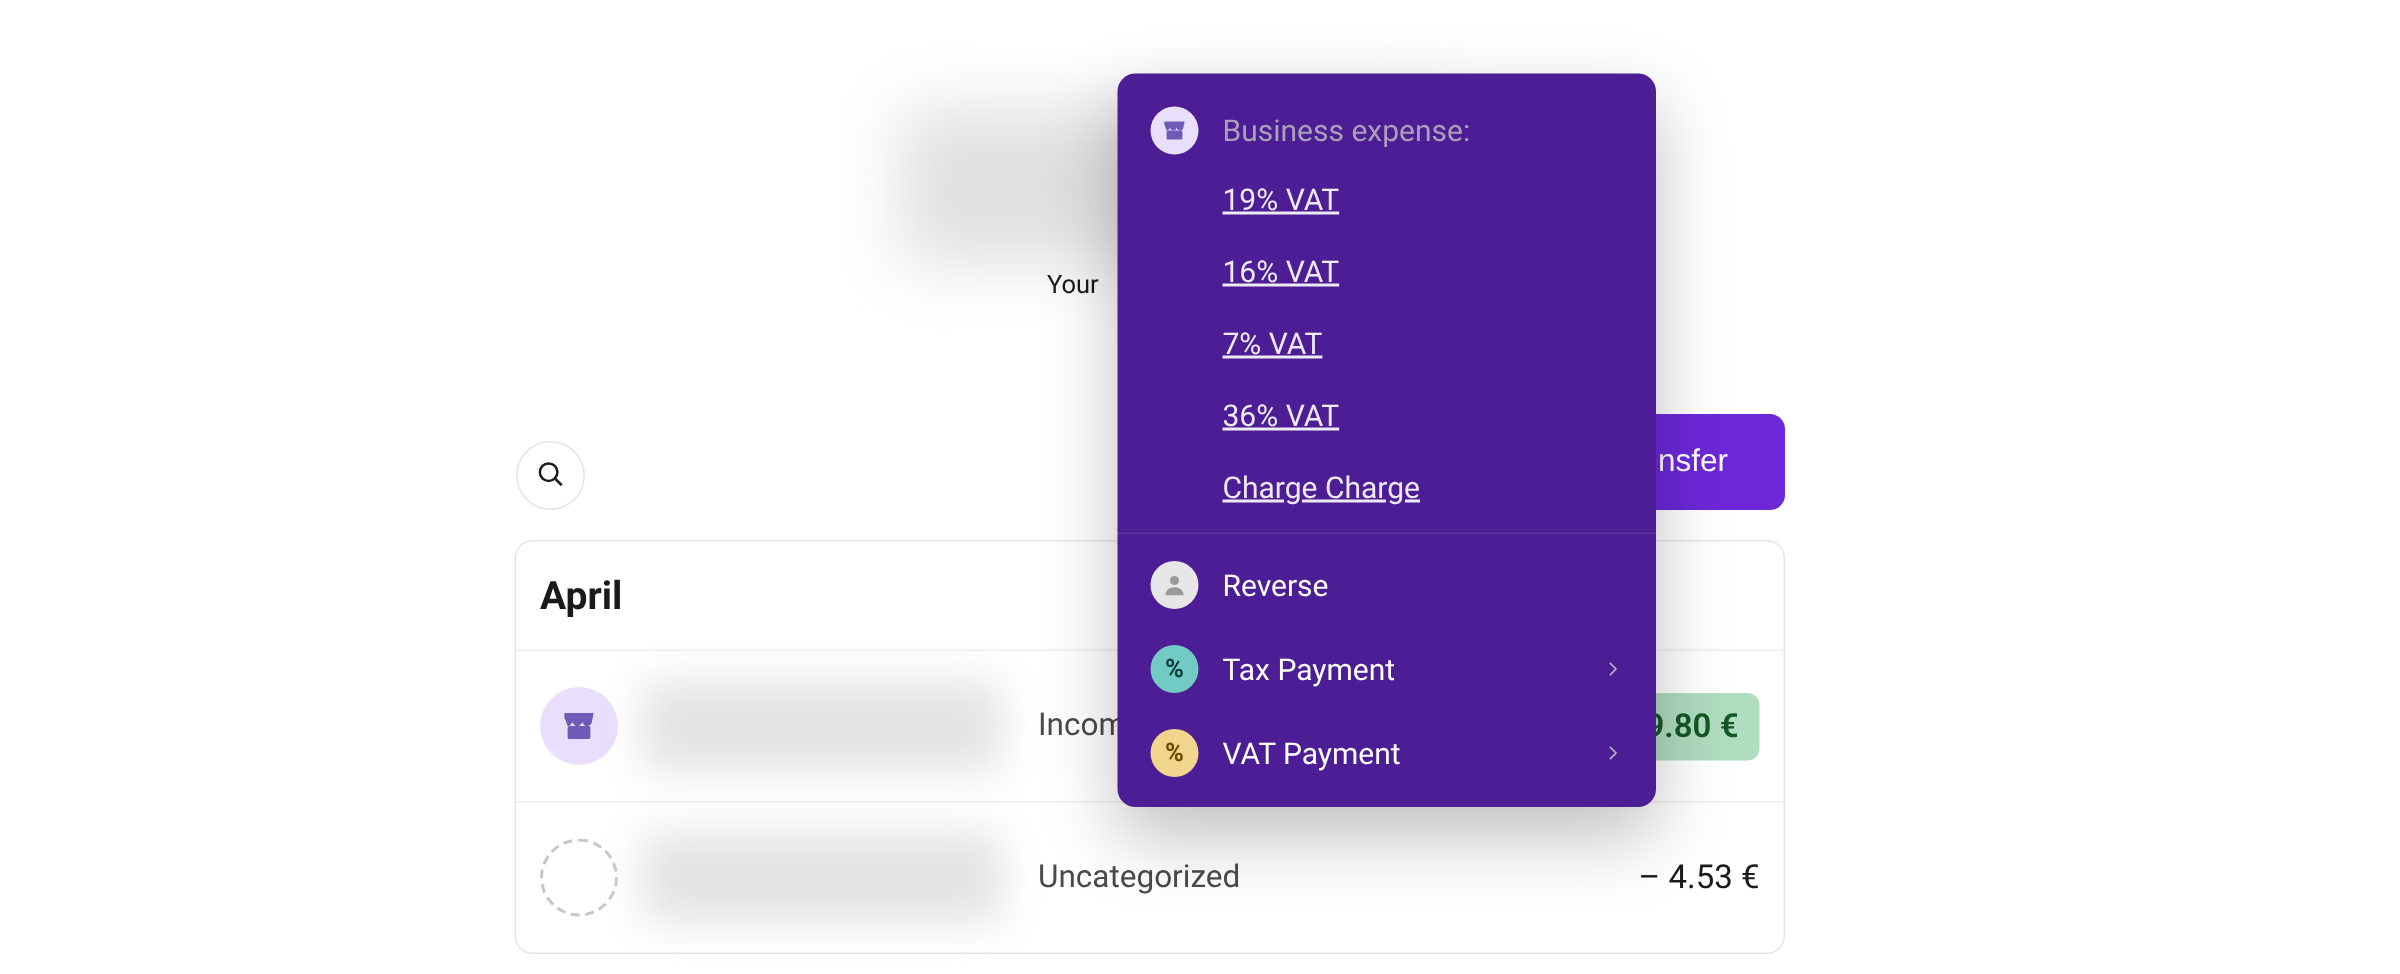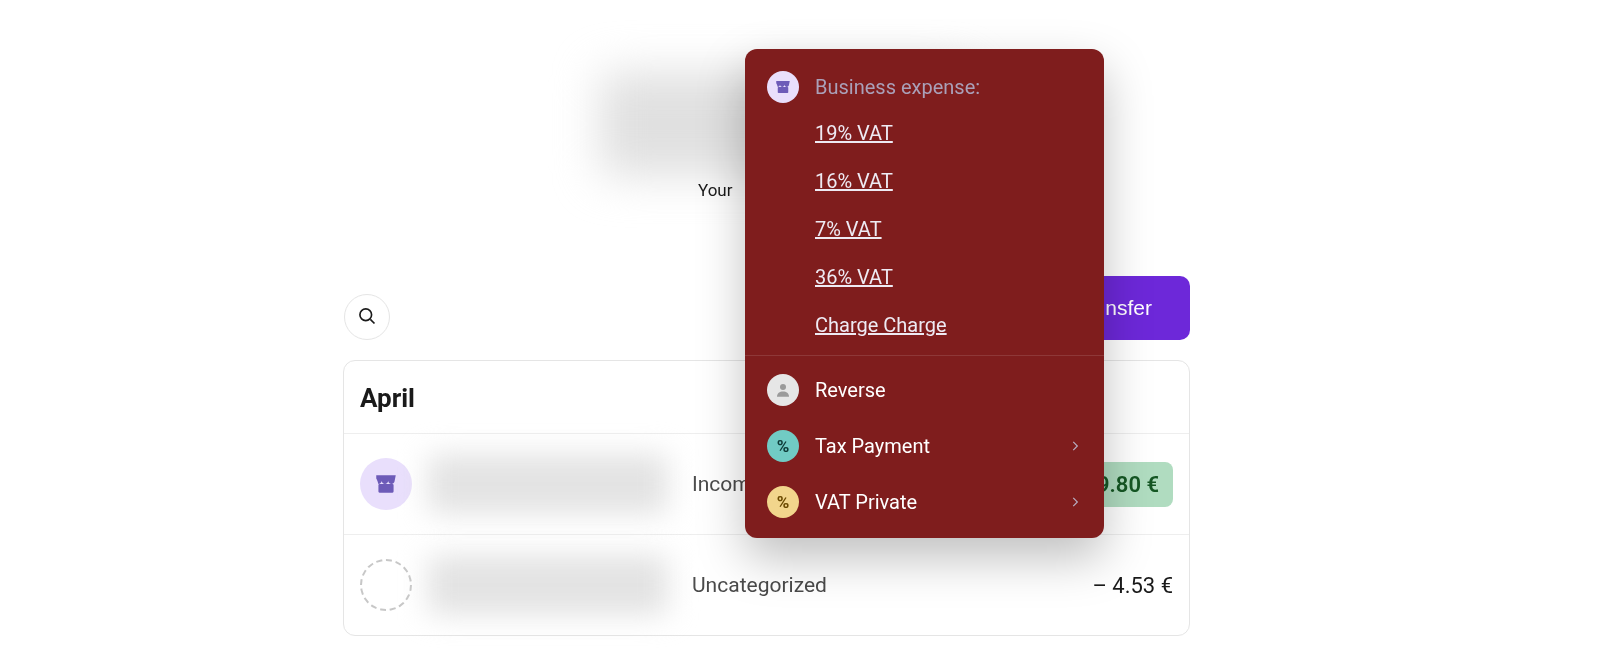--- a/index.html
+++ b/index.html
@@ -89,21 +89,21 @@
     padding: 10px 14px;
     border-radius: 8px;
     font-weight: 600;
   }
 
   
   .popup {
     position: absolute;
     left: 745px; top: 49px;
     width: 359px;
-    background: #7f1d1d;
+    background: #4c1d95;
     border-radius: 12px;
     color: #fff;
     padding: 14px 0 8px 0;
     box-shadow: 0 20px 48px rgba(0,0,0,0.25);
     z-index: 50;
   }
   .popup-section-header {
     display: flex;
     align-items: center;
     padding: 8px 22px 6px 22px;
@@ -208,21 +208,21 @@
       <span>Tax Payment</span>
       <span class="chevron">
         <svg viewBox="0 0 24 24">
             <polyline points="9 5 16 12 9 19"></polyline>
           </svg>
       </span>
     </div>
 
     <div class="popup-item">
       <div class="pi pi-vat">%</div>
-      <span>VAT Private</span>
+      <span>VAT Payment</span>
       <span class="chevron">
         <svg viewBox="0 0 24 24">
             <polyline points="9 5 16 12 9 19"></polyline>
           </svg>
       </span>
     </div>
   </div>
 
 </div>
 

